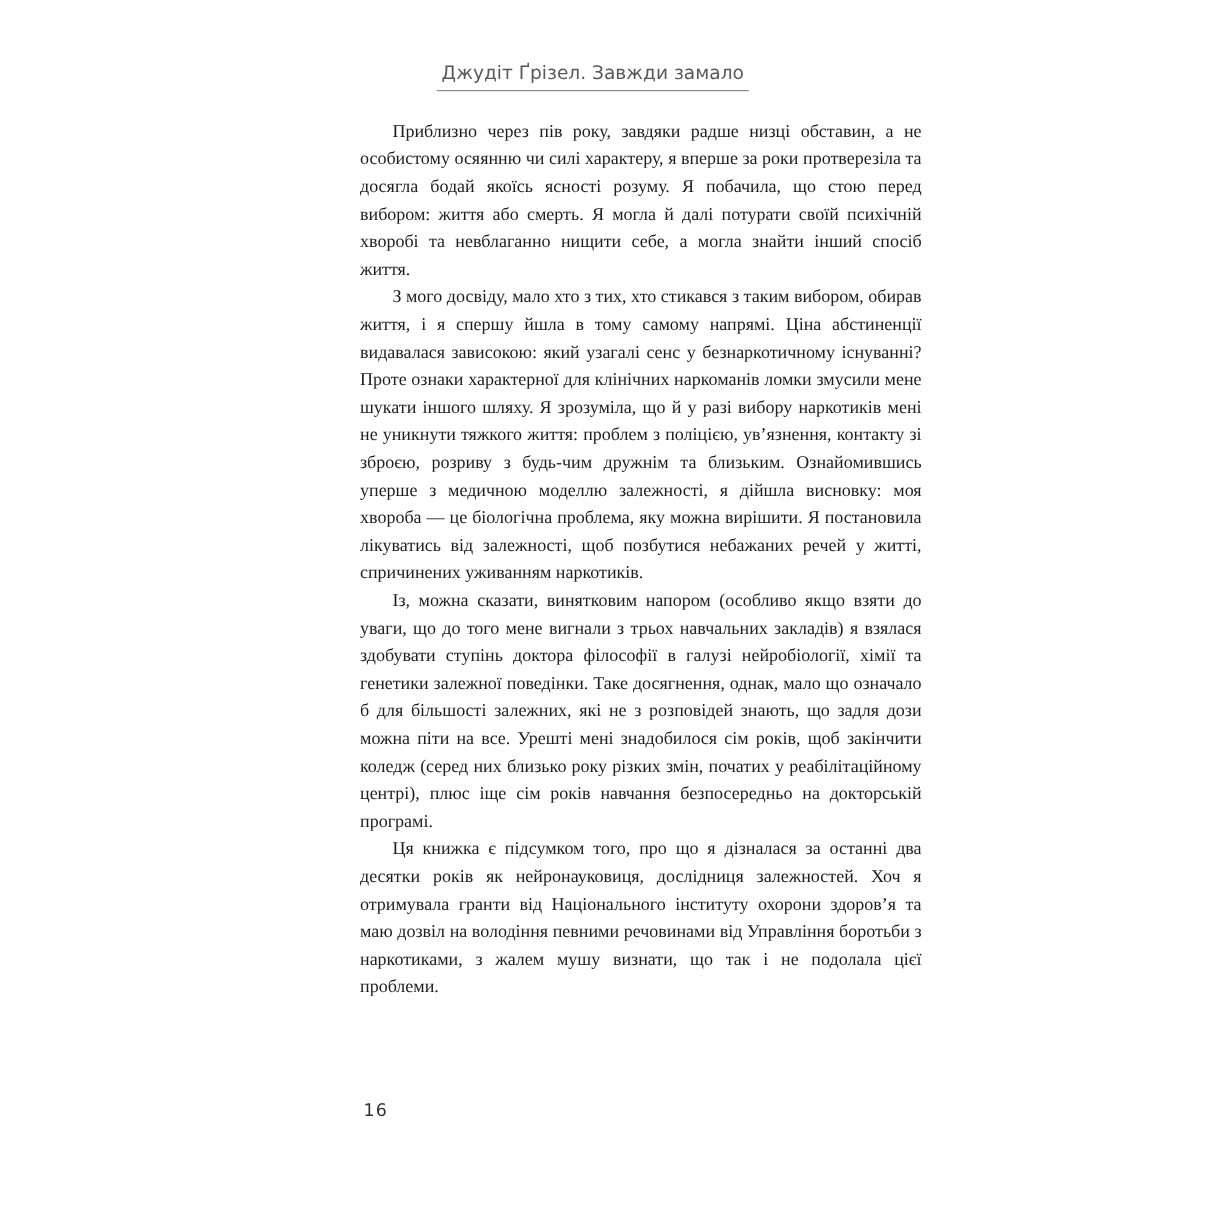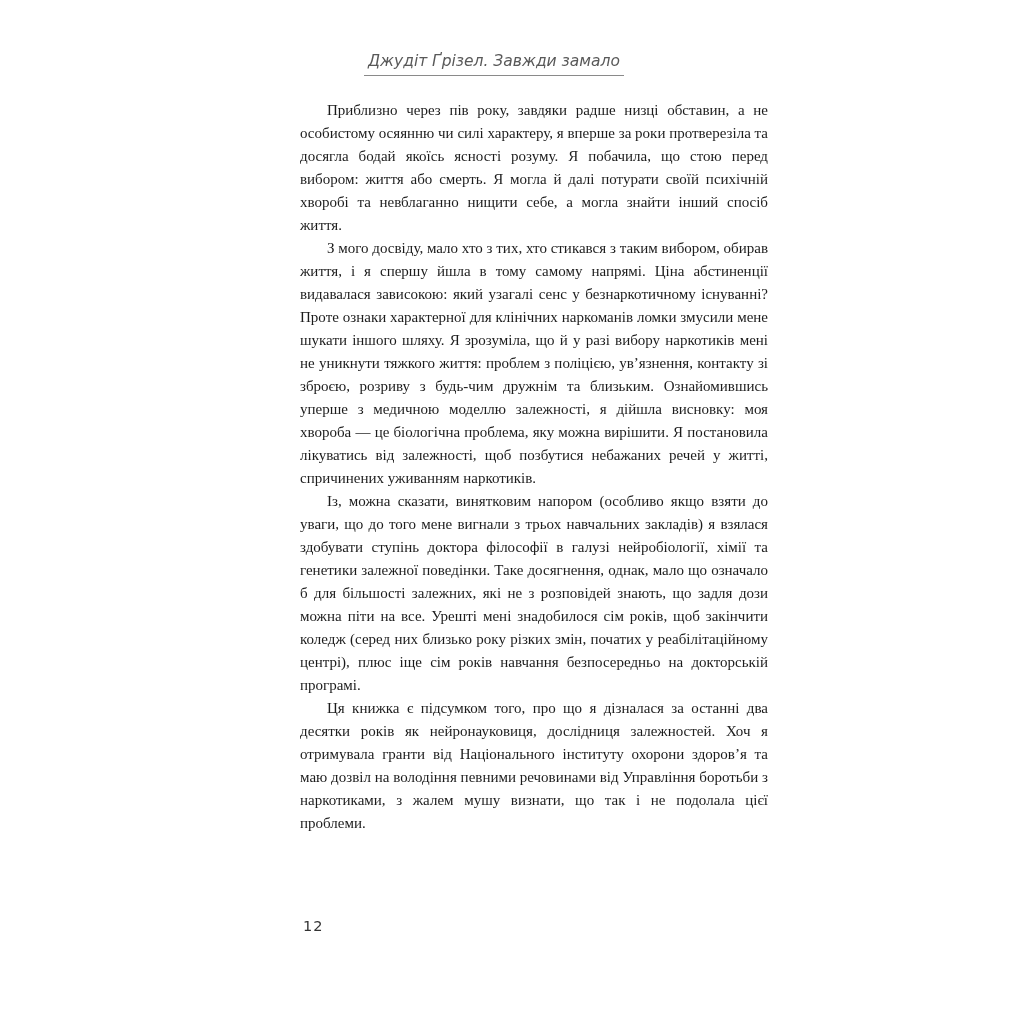--- a/index.html
+++ b/index.html
@@ -12,21 +12,20 @@
     width: 1024px;
     height: 1024px;
     background: #ffffff;
     overflow: hidden;
   }
   .running-header {
     position: absolute;
     left: 364px;
     top: 52px;
     font-family: "DejaVu Sans", "Liberation Sans", sans-serif;
-    font-style: italic;
     font-size: 15.5px;
     line-height: 19px;
     color: #595959;
     border-bottom: 1px solid #8a8a8a;
     padding: 0 4px 4px 4px;
     white-space: nowrap;
   }
   .body-text {
     position: absolute;
     left: 300px;
@@ -60,15 +59,15 @@
 
   <div class="running-header">Джудіт Ґрізел. Завжди замало</div>
 
   <div class="body-text">
     <p>Приблизно через пів року, завдяки радше низці обставин, а не особистому осяянню чи силі характеру, я вперше за роки протверезіла та досягла бодай якоїсь ясності розуму. Я побачила, що стою перед вибором: життя або смерть. Я могла й далі потурати своїй психічній хворобі та невблаганно нищити себе, а могла знайти інший спосіб життя.</p>
     <p>З мого досвіду, мало хто з тих, хто стикався з таким вибором, обирав життя, і я спершу йшла в тому самому напрямі. Ціна абстиненції видавалася зависокою: який узагалі сенс у безнаркотичному існуванні? Проте ознаки характерної для клінічних наркоманів ломки змусили мене шукати іншого шляху. Я зрозуміла, що й у разі вибору наркотиків мені не уникнути тяжкого життя: проблем з поліцією, ув’язнення, контакту зі зброєю, розриву з будь-чим дружнім та близьким. Ознайомившись уперше з медичною моделлю залежності, я дійшла висновку: моя хвороба — це біологічна проблема, яку можна вирішити. Я постановила лікуватись від залежності, щоб позбутися небажаних речей у житті, спричинених уживанням наркотиків.</p>
     <p>Із, можна сказати, винятковим напором (особливо якщо взяти до уваги, що до того мене вигнали з трьох навчальних закладів) я взялася здобувати ступінь доктора філософії в галузі нейробіології, хімії та генетики залежної поведінки. Таке досягнення, однак, мало що означало б для більшості залежних, які не з розповідей знають, що задля дози можна піти на все. Урешті мені знадобилося сім років, щоб закінчити коледж (серед них близько року різких змін, початих у реабілітаційному центрі), плюс іще сім років навчання безпосередньо на докторській програмі.</p>
     <p>Ця книжка є підсумком того, про що я дізналася за останні два десятки років як нейронауковиця, дослідниця залежностей. Хоч я отримувала гранти від Національного інституту охорони здоров’я та маю дозвіл на володіння певними речовинами від Управління боротьби з наркотиками, з жалем мушу визнати, що так і не подолала цієї проблеми.</p>
   </div>
 
-  <div class="page-number">12</div>
+  <div class="page-number">16</div>
 
 </div>
 
 </body></html>

